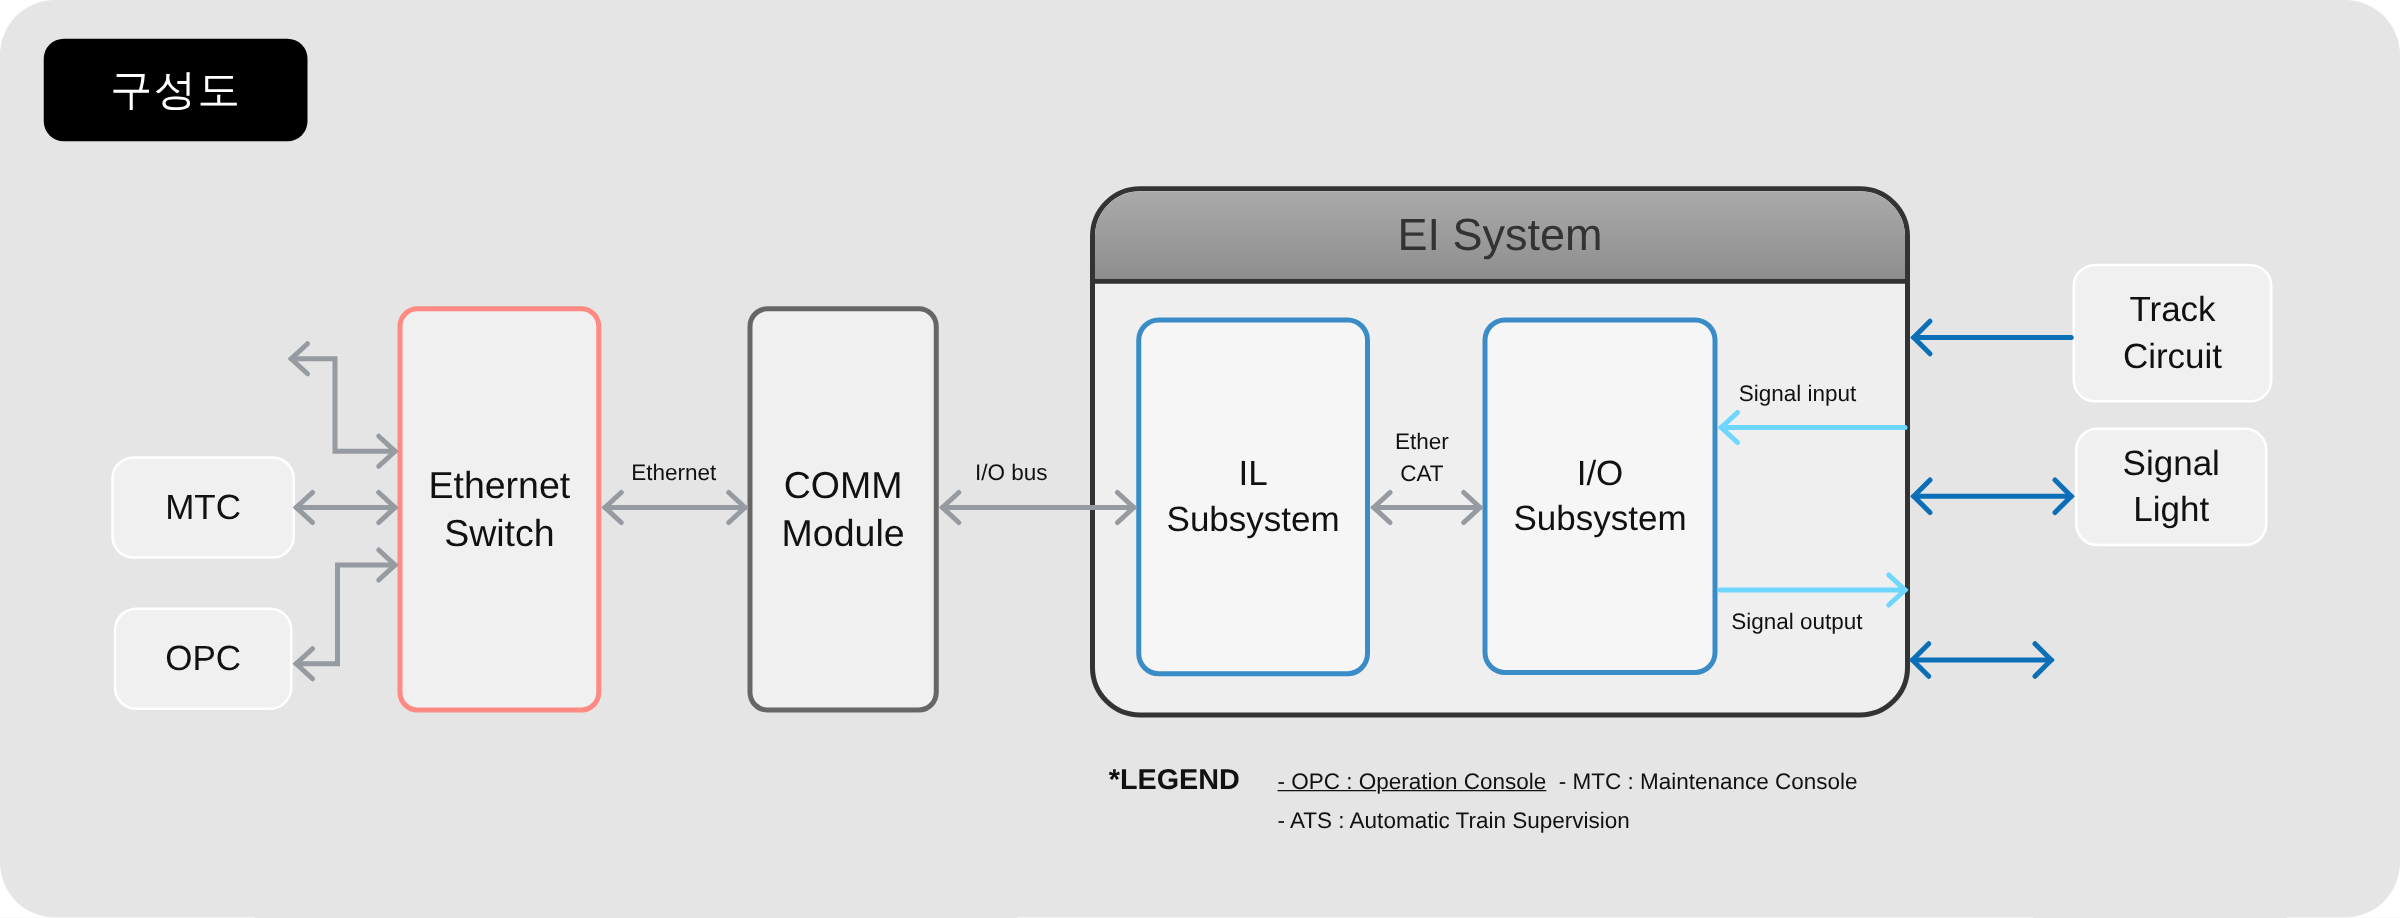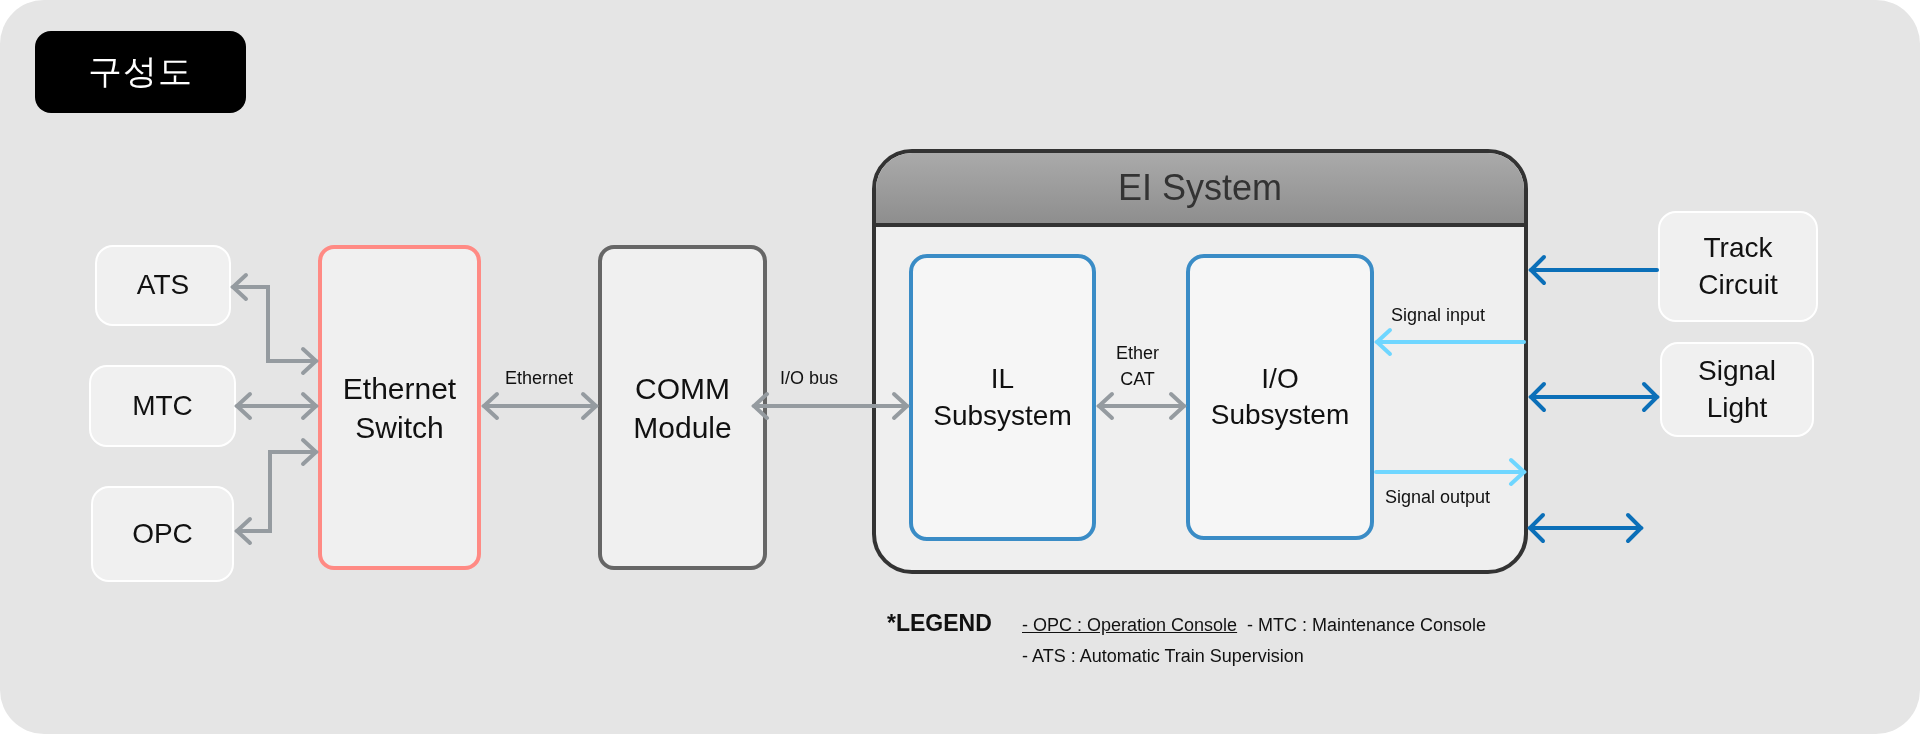--- a/index.html
+++ b/index.html
@@ -31,38 +31,35 @@
   </style>
 </head>
 <body>
 
 <div class="canvas">
 
   <div class="title-badge">
     <span>구성도</span>
   </div>
 
-  <div class="box ext" style="left:95px;top:245px;width:136px;height:81px;">
-    <span>ATS</span>
-  </div>
   <div class="box ext" style="left:89px;top:365px;width:147px;height:82px;">
     <span>MTC</span>
   </div>
-  <div class="box ext" style="left:91px;top:486px;width:143px;height:96px;">
+  <div class="box ext" style="left:91px;top:486px;width:143px;height:82px;">
     <span>OPC</span>
   </div>
 
   <div class="box switch" style="left:318px;top:245px;width:163px;height:325px;">
     <div>
       <div>Ethernet</div>
       <div>Switch</div>
     </div>
   </div>
 
-  <div class="box comm" style="left:598px;top:245px;width:169px;height:325px;">
+  <div class="box comm" style="left:598px;top:245px;width:153px;height:325px;">
     <div>
       <div>COMM</div>
       <div>Module</div>
     </div>
   </div>
 
   <div class="ei">
     <div class="ei-header">
       <span>EI System</span>
     </div>

